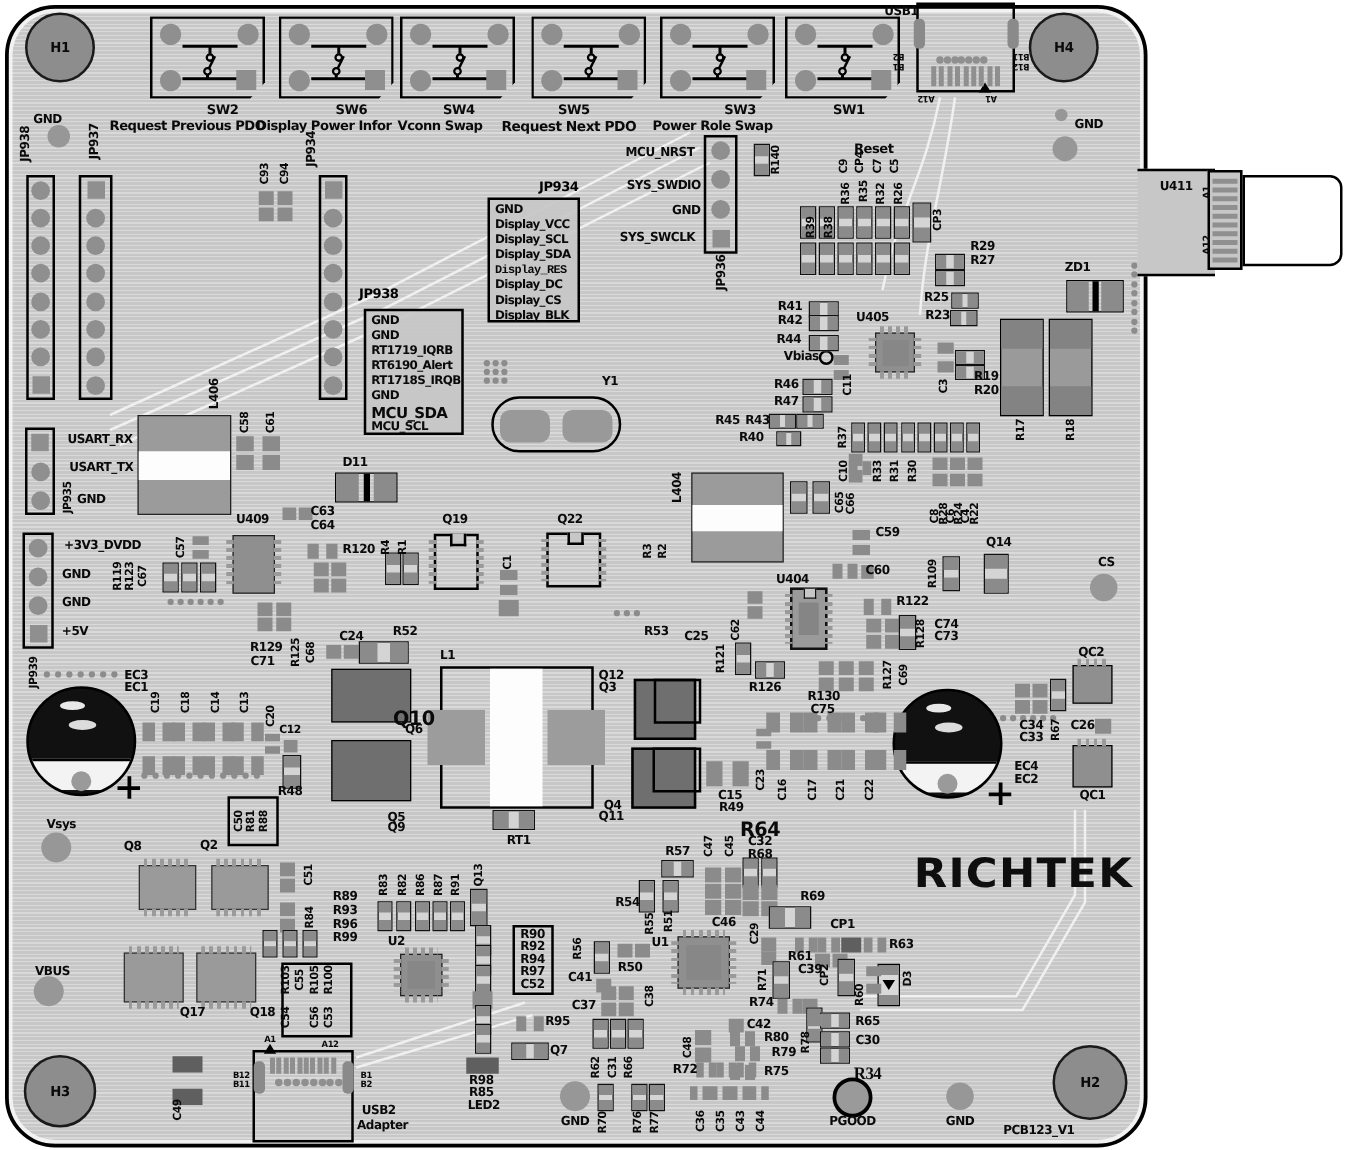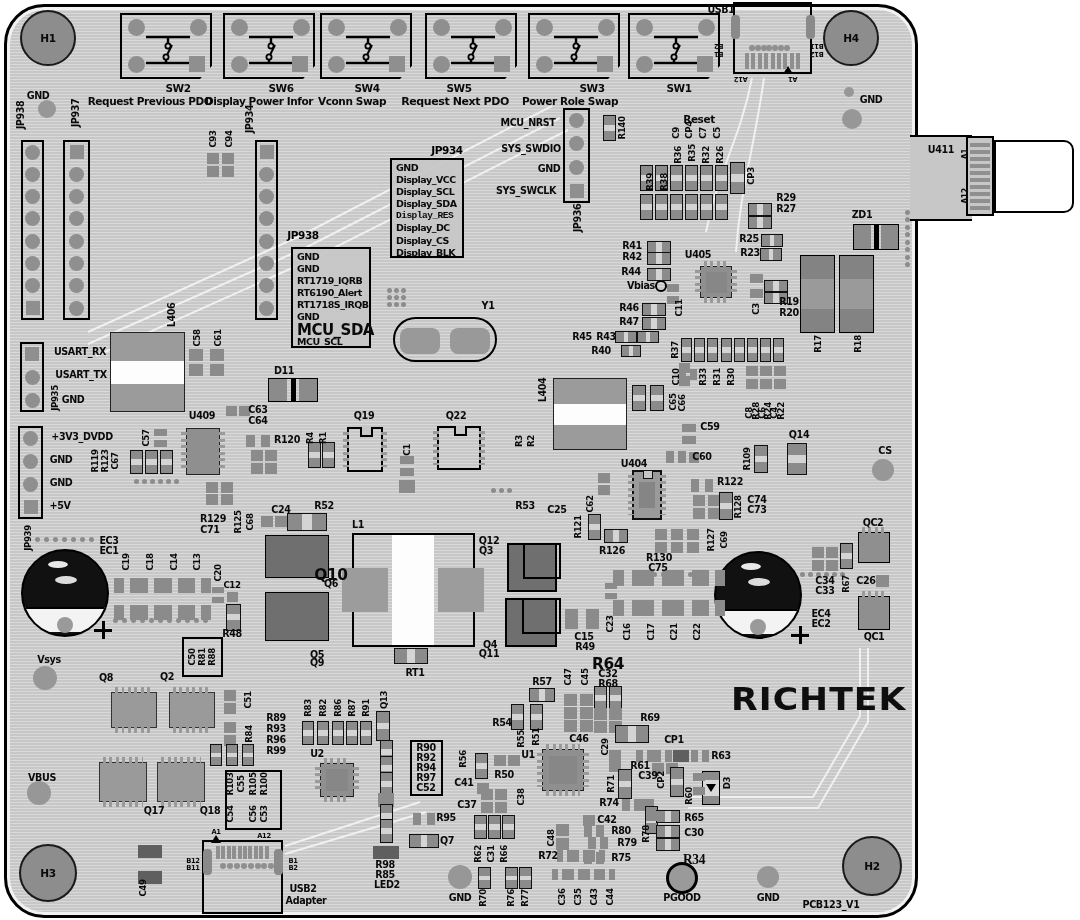--- a/index.html
+++ b/index.html
@@ -1034,21 +1034,21 @@
       <div class="legendline" style="font-size: 9.5px; line-height: 12.1px;">Display_BLK</div>
     </div>
     <div class="shape" style="left: 447px; top: 150px; transform: translate(-50%, -50%); font-size: 10.5px; font-weight: bold; letter-spacing: -0.4px; white-space: nowrap;">JP934</div>
     <div class="legendbox" style="left: 291px; top: 247px; width: 80px; height: 101px; padding: 2px 0px 0px 4px;">
       <div class="legendline" style="font-size: 9.5px; line-height: 12.1px;">GND</div>
       <div class="legendline" style="font-size: 9.5px; line-height: 12.1px;">GND</div>
       <div class="legendline" style="font-size: 9.5px; line-height: 12.1px;">RT1719_IQRB</div>
       <div class="legendline" style="font-size: 9.5px; line-height: 12.1px;">RT6190_Alert</div>
       <div class="legendline" style="font-size: 9.5px; line-height: 12.1px;">RT1718S_IRQB</div>
       <div class="legendline" style="font-size: 9.5px; line-height: 12.1px;">GND</div>
-      <div class="legendline" style="font-size: 15px; line-height: 12.1px;">MCU_SDA</div>
+      <div class="legendline" style="font-size: 12px; line-height: 12.1px;">MCU_SDA</div>
       <div class="legendline" style="font-size: 9.5px; line-height: 12.1px;">MCU_SCL</div>
     </div>
     <div class="shape" style="left: 303px; top: 235px; transform: translate(-50%, -50%); font-size: 10.5px; font-weight: bold; letter-spacing: -0.4px; white-space: nowrap;">JP938</div>
     <div class="lbl" style="left: 48px; top: 38px; font-size: 11px; transform: translate(-50%, -50%) scaleX(0.96);">H1</div>
     <div class="lbl" style="left: 38px; top: 96px; font-size: 10px; transform: translate(-50%, -50%) scaleX(0.96);">GND</div>
     <div class="lbl" style="left: 851px; top: 38px; font-size: 11px; transform: translate(-50%, -50%) scaleX(0.96);">H4</div>
     <div class="lbl" style="left: 871px; top: 100px; font-size: 10px; transform: translate(-50%, -50%) scaleX(0.96);">GND</div>
     <div class="lbl" style="left: 48px; top: 873px; font-size: 11px; transform: translate(-50%, -50%) scaleX(0.96);">H3</div>
     <div class="lbl" style="left: 872px; top: 866px; font-size: 11px; transform: translate(-50%, -50%) scaleX(0.96);">H2</div>
     <div class="lbl" style="left: 768px; top: 898px; font-size: 10px; transform: translate(-50%, -50%) scaleX(0.96);">GND</div>

